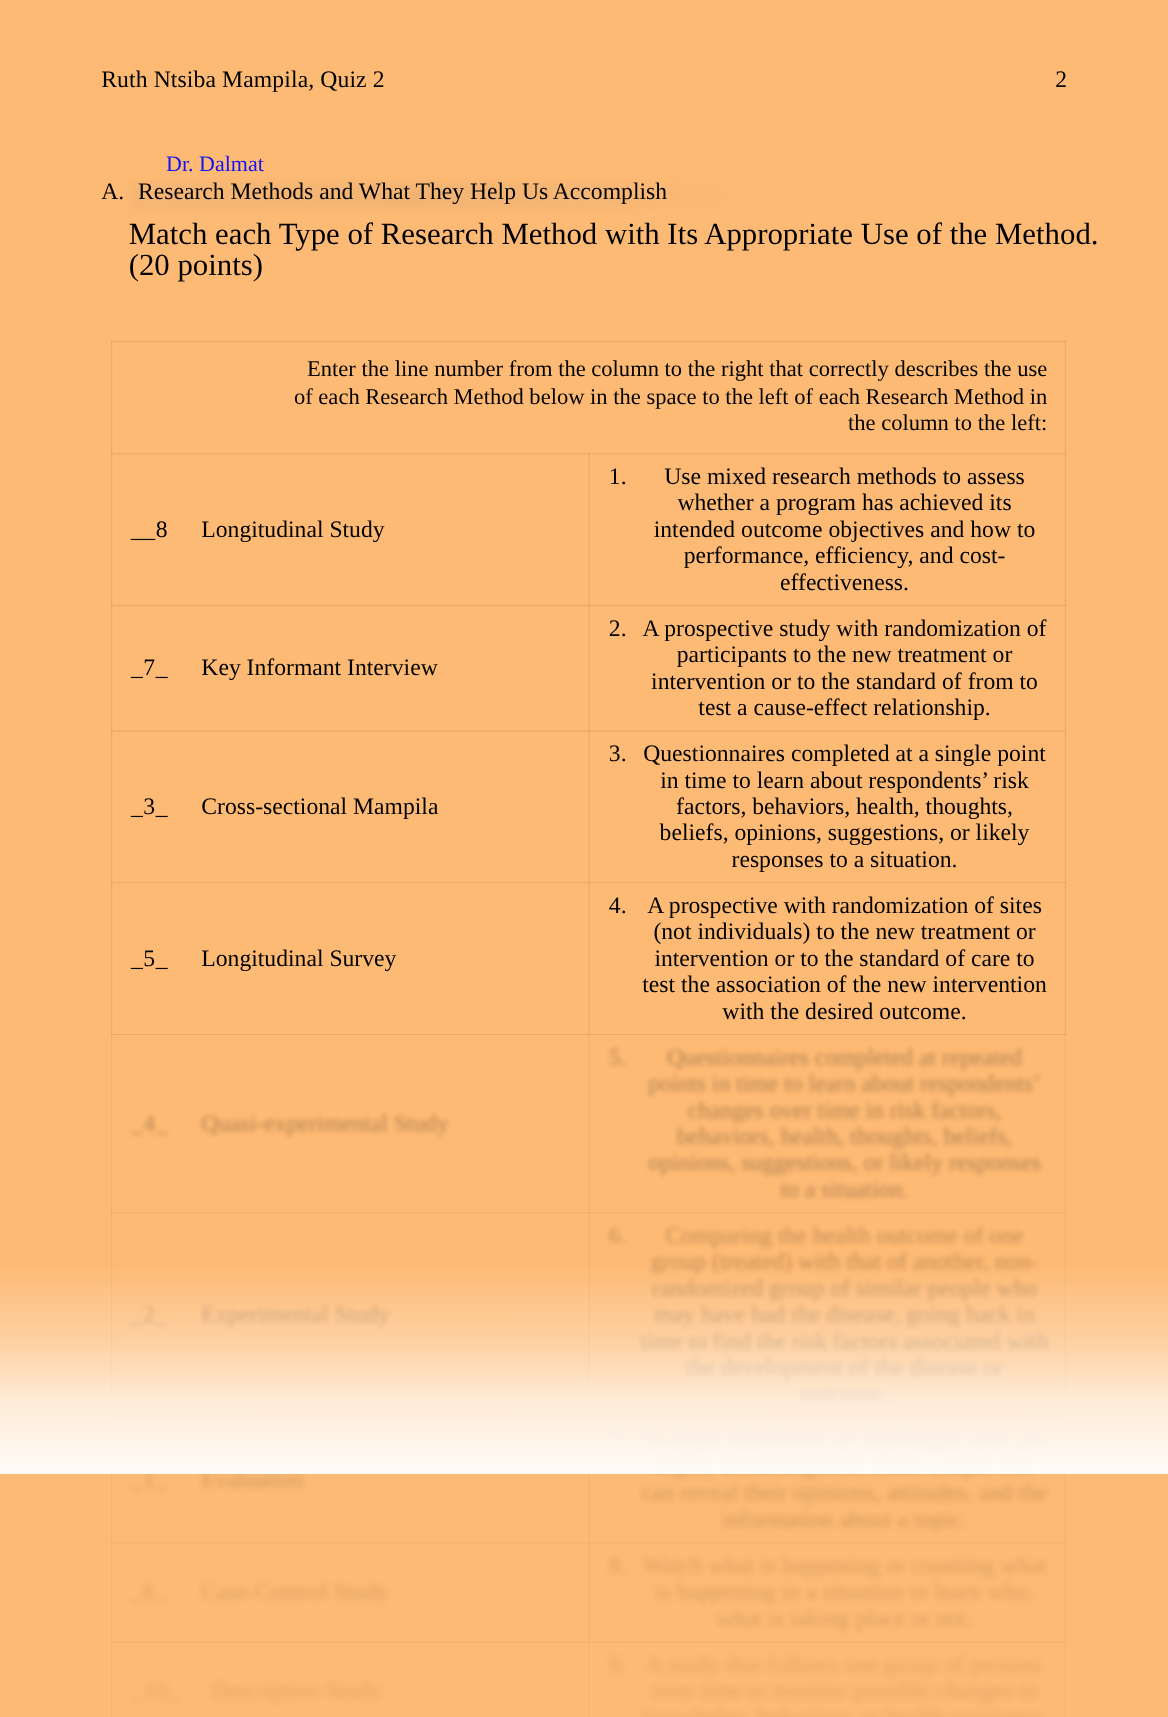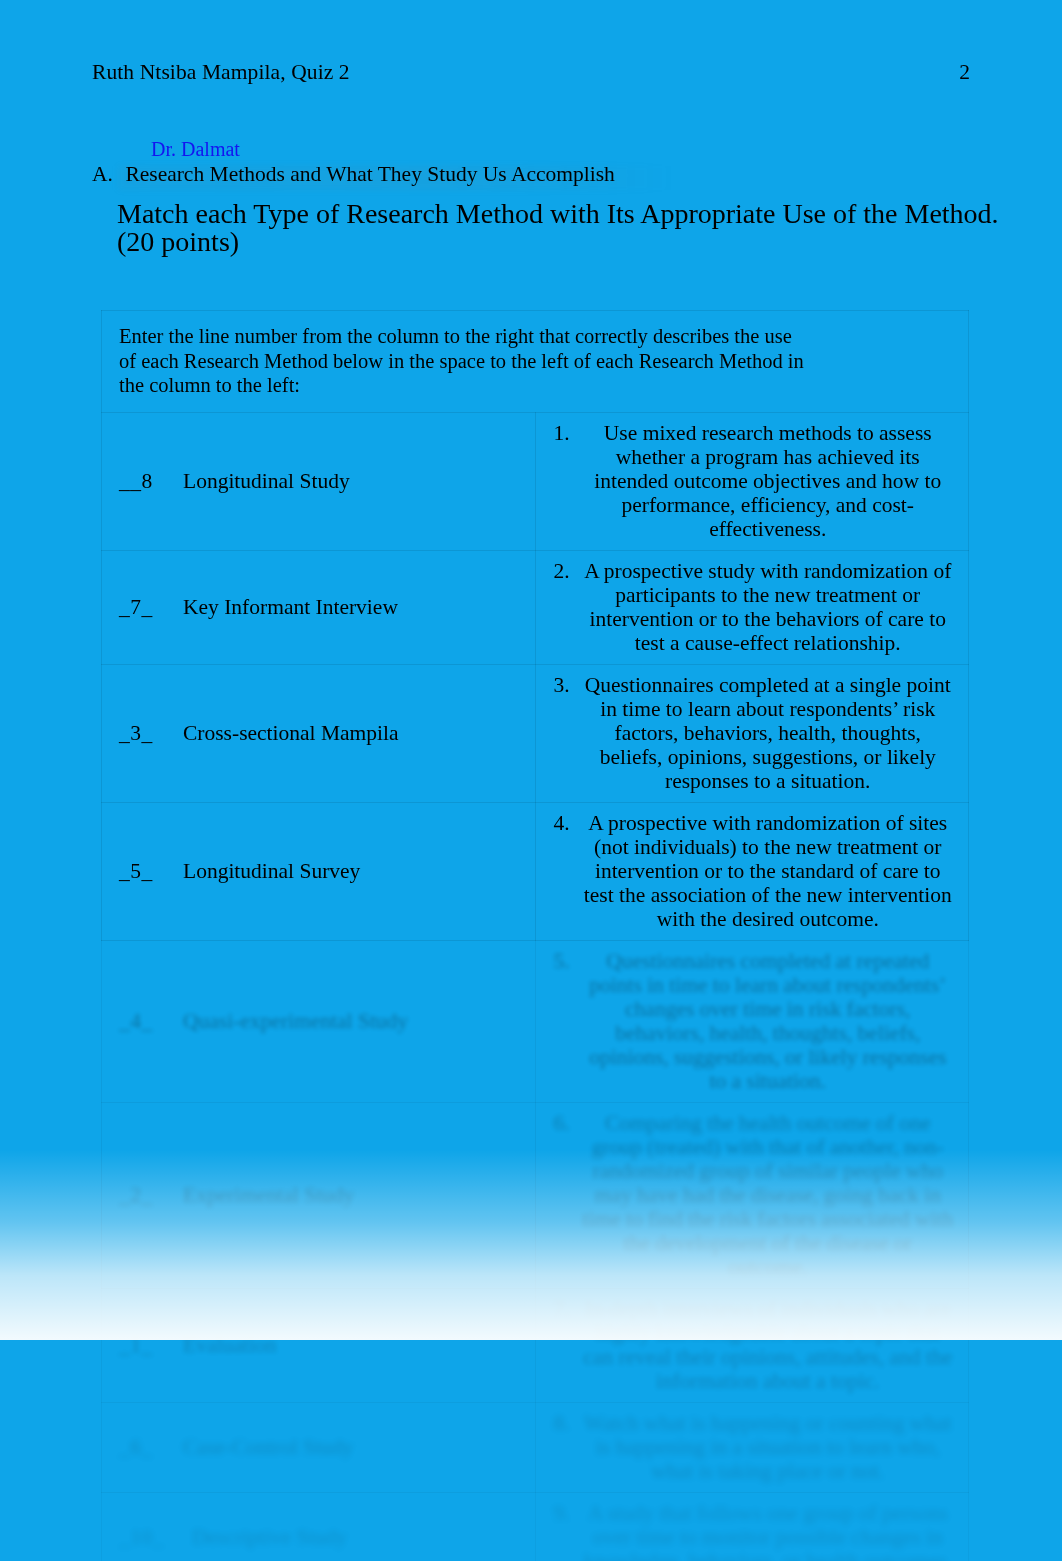--- a/index.html
+++ b/index.html
@@ -10,21 +10,21 @@
   }
   body {
     font-family: "Liberation Serif", "DejaVu Serif", serif;
     color: #000000;
     -webkit-font-smoothing: antialiased;
   }
   #page {
     position: relative;
     width: 1062px;
     height: 1561px;
-    background: #0ea5e9;
+    background: #fdba74;
     overflow: hidden;
     text-decoration: underline;
   }
 
   
   .doc-header {
     position: absolute;
     left: 92px;
     top: 60px;
     width: 878px;
@@ -107,20 +107,21 @@
     padding: 0;
   }
   .match-table td.col-left  { width: 338px; }
   .match-table td.col-right { width: 528px; }
 
   
   .instr-cell {
     padding: 13px 16px 14px 17px !important;
     font-size: 20.5px;
     line-height: 24.5px;
+    text-align: right;
   }
   .instr-cell div { white-space: nowrap; }
 
   
   .method-cell {
     padding: 10px 8px 10px 17px !important;
     font-size: 21.5px;
     line-height: 27px;
     white-space: nowrap;
   }
@@ -184,21 +185,21 @@
     <span class="hdr-name">Ruth Ntsiba Mampila, Quiz 2</span>
     <span class="hdr-page">2</span>
   </div>
 
   <div class="instructor-note">Dr. Dalmat</div>
 
   <div class="heading-smudge"></div>
 
   <div class="section-heading">
     <span class="sec-letter">A.</span>
-    <span class="sec-title">Research Methods and What They Study Us Accomplish</span>
+    <span class="sec-title">Research Methods and What They Help Us Accomplish</span>
   </div>
 
   <div class="prompt">
     <span>Match each Type of Research Method with Its Appropriate Use of the Method.</span>
     <span class="points">(20 points)</span>
   </div>
 
   <table class="match-table">
     <tbody>
 
@@ -222,21 +223,21 @@
         </td>
       </tr>
 
       <tr>
         <td class="col-left method-cell">
           <span class="blank">_7_</span><span>Key Informant Interview</span>
         </td>
         <td class="col-right use-cell">
           <div class="use-row">
             <span class="use-num">2.</span>
-            <span class="use-text">A prospective study with randomization of participants to the new treatment or intervention or to the behaviors of care to test a cause-effect relationship.</span>
+            <span class="use-text">A prospective study with randomization of participants to the new treatment or intervention or to the standard of from to test a cause-effect relationship.</span>
           </div>
         </td>
       </tr>
 
       <tr>
         <td class="col-left method-cell">
           <span class="blank">_3_</span><span>Cross-sectional Mampila</span>
         </td>
         <td class="col-right use-cell">
           <div class="use-row">

